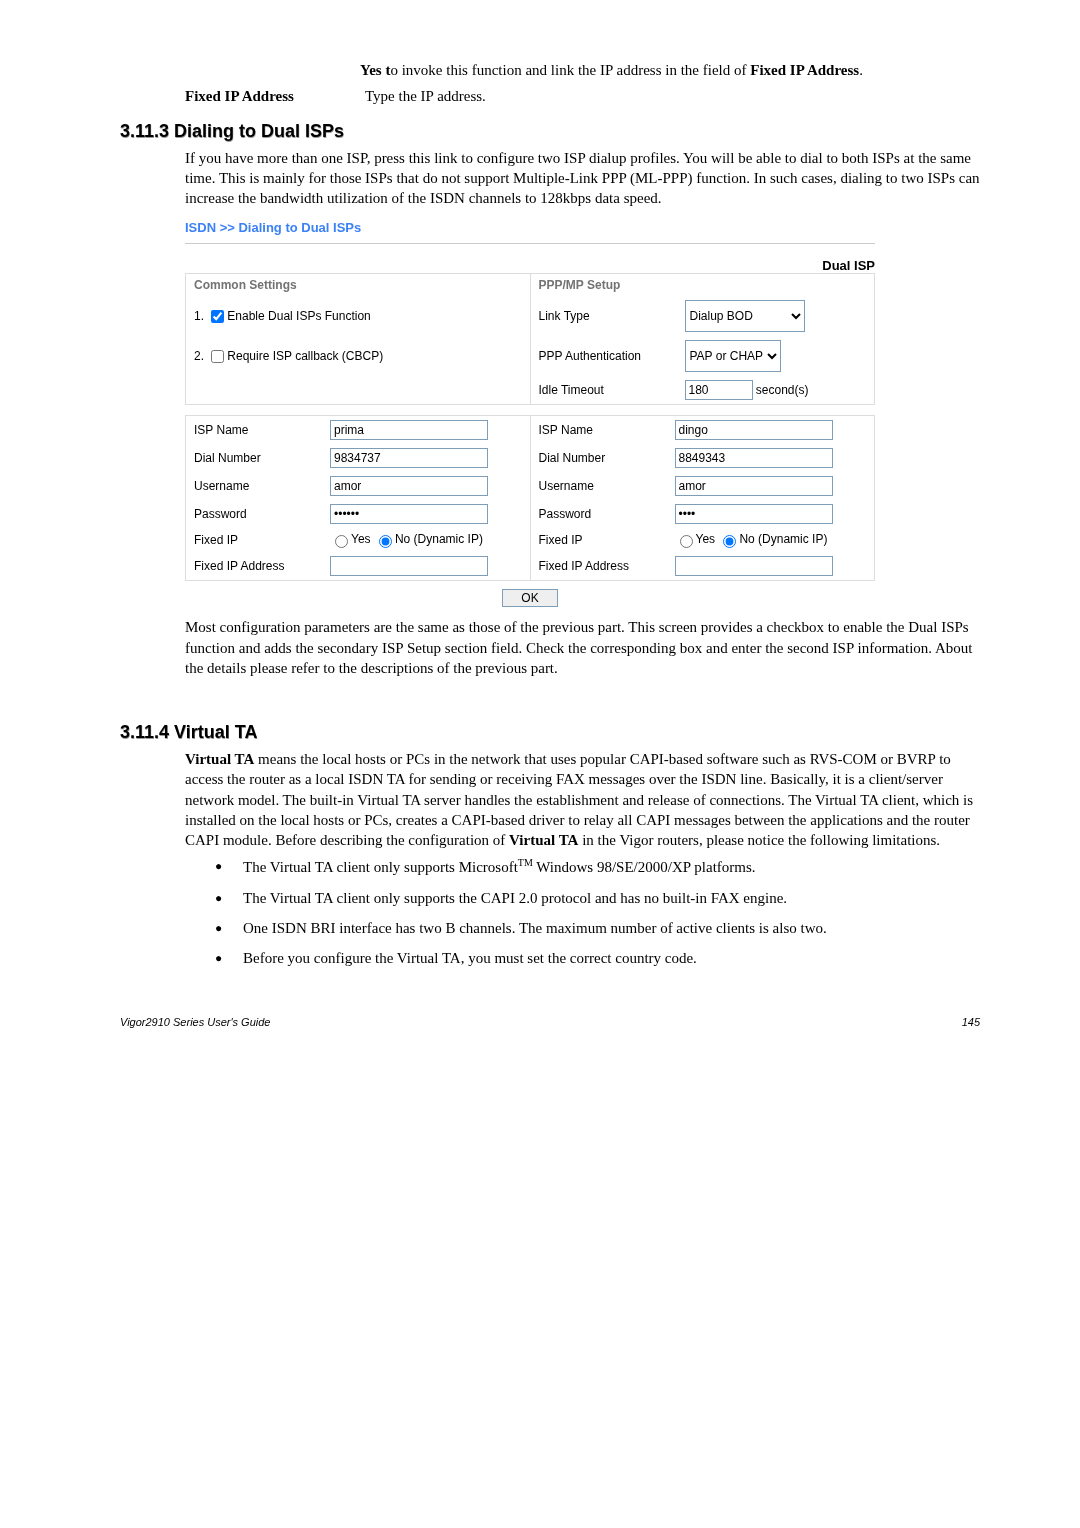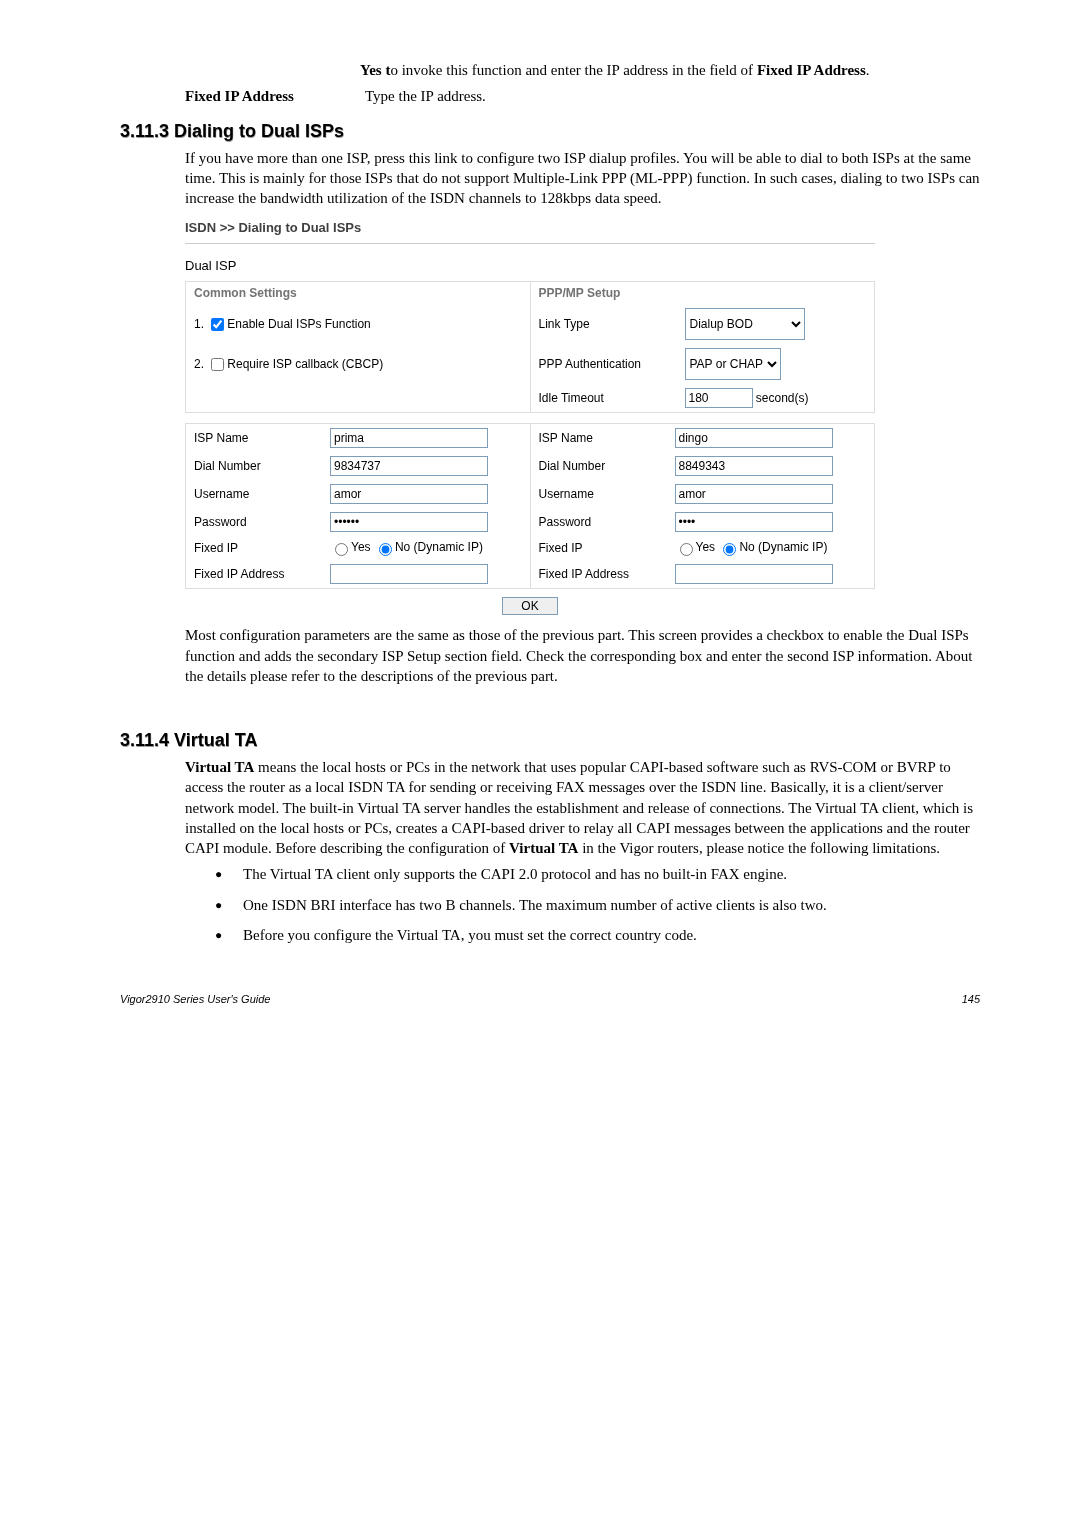--- a/index.html
+++ b/index.html
@@ -27,23 +27,23 @@
     margin-left: 65px;
     line-height: 1.35;
     margin-bottom: 6px;
   }
   .ui-panel {
     margin: 12px 0 10px 65px;
     font-family: Tahoma, Arial, sans-serif;
     font-size: 12px;
     width: 690px;
   }
-  .breadcrumb { color: #404040; font-weight: bold; font-size: 13px; margin-bottom: 8px;}
+  .breadcrumb { color: #3b82f6; font-weight: bold; font-size: 13px; margin-bottom: 8px;}
   .hr-line { border-top: 1px solid #ccc; margin: 4px 0 14px 0; width: 690px;}
-  .block-title { font-weight: normal; font-size: 13px; margin: 6px 0 8px 0;}
+  .block-title { font-weight: bold; font-size: 13px; margin: 6px 0 0 0; text-align: right;}
   table.uiblock {
     border: 1px solid #ddd;
     border-collapse: collapse;
     width: 690px;
     font-size: 12px;
   }
   table.uiblock td {
     padding: 4px 8px;
     vertical-align: middle;
   }
@@ -101,21 +101,21 @@
     margin-top: 48px;
   }
   sup { font-size: 10px; }
   input[type=checkbox], input[type=radio]{ vertical-align: middle; margin-right:3px;}
 </style>
 </head>
 <body>
 
 <div class="body-text">
   <div style="margin-left:175px;">
-    <b>Yes t</b><span>o invoke this function and enter the IP address in the field of </span><b>Fixed IP Address</b><span>.</span>
+    <b>Yes t</b><span>o invoke this function and link the IP address in the field of </span><b>Fixed IP Address</b><span>.</span>
   </div>
 </div>
 <div class="body-text para-row">
   <div class="para-label">Fixed IP Address</div>
   <div class="para-text">Type the IP address.</div>
 </div>
 
 <h3 class="section">3.11.3 Dialing to Dual ISPs</h3>
 <div class="body-text">If you have more than one ISP, press this link to configure two ISP dialup profiles. You will be able to dial to both ISPs at the same time. This is mainly for those ISPs that do not support Multiple-Link PPP (ML-PPP) function. In such cases, dialing to two ISPs can increase the bandwidth utilization of the ISDN channels to 128kbps data speed.</div>
 
@@ -210,20 +210,23 @@
 <div class="body-text">Most configuration parameters are the same as those of the previous part. This screen provides a checkbox to enable the Dual ISPs function and adds the secondary ISP Setup section field. Check the corresponding box and enter the second ISP information. About the details please refer to the descriptions of the previous part.</div>
 
 <div style="height:24px"></div>
 
 <h3 class="section">3.11.4 Virtual TA</h3>
 <div class="body-text">
   <b>Virtual TA</b><span> means the local hosts or PCs in the network that uses popular CAPI-based software such as RVS-COM or BVRP to access the router as a local ISDN TA for sending or receiving FAX messages over the ISDN line. Basically, it is a client/server network model. The built-in Virtual TA server handles the establishment and release of connections. The Virtual TA client, which is installed on the local hosts or PCs, creates a CAPI-based driver to relay all CAPI messages between the applications and the router CAPI module. Before describing the configuration of </span><b>Virtual TA</b><span> in the Vigor routers, please notice the following limitations.</span>
 </div>
 
 <ul class="bullets">
+  <li>
+    <span>The Virtual TA client only supports Microsoft</span><sup>TM</sup><span> Windows 98/SE/2000/XP platforms.</span>
+  </li>
   <li>The Virtual TA client only supports the CAPI 2.0 protocol and has no built-in FAX engine.</li>
   <li>One ISDN BRI interface has two B channels. The maximum number of active clients is also two.</li>
   <li>Before you configure the Virtual TA, you must set the correct country code.</li>
 </ul>
 
 <div class="footer">
   <span>Vigor2910 Series User's Guide</span>
   <span>145</span>
 </div>
 

